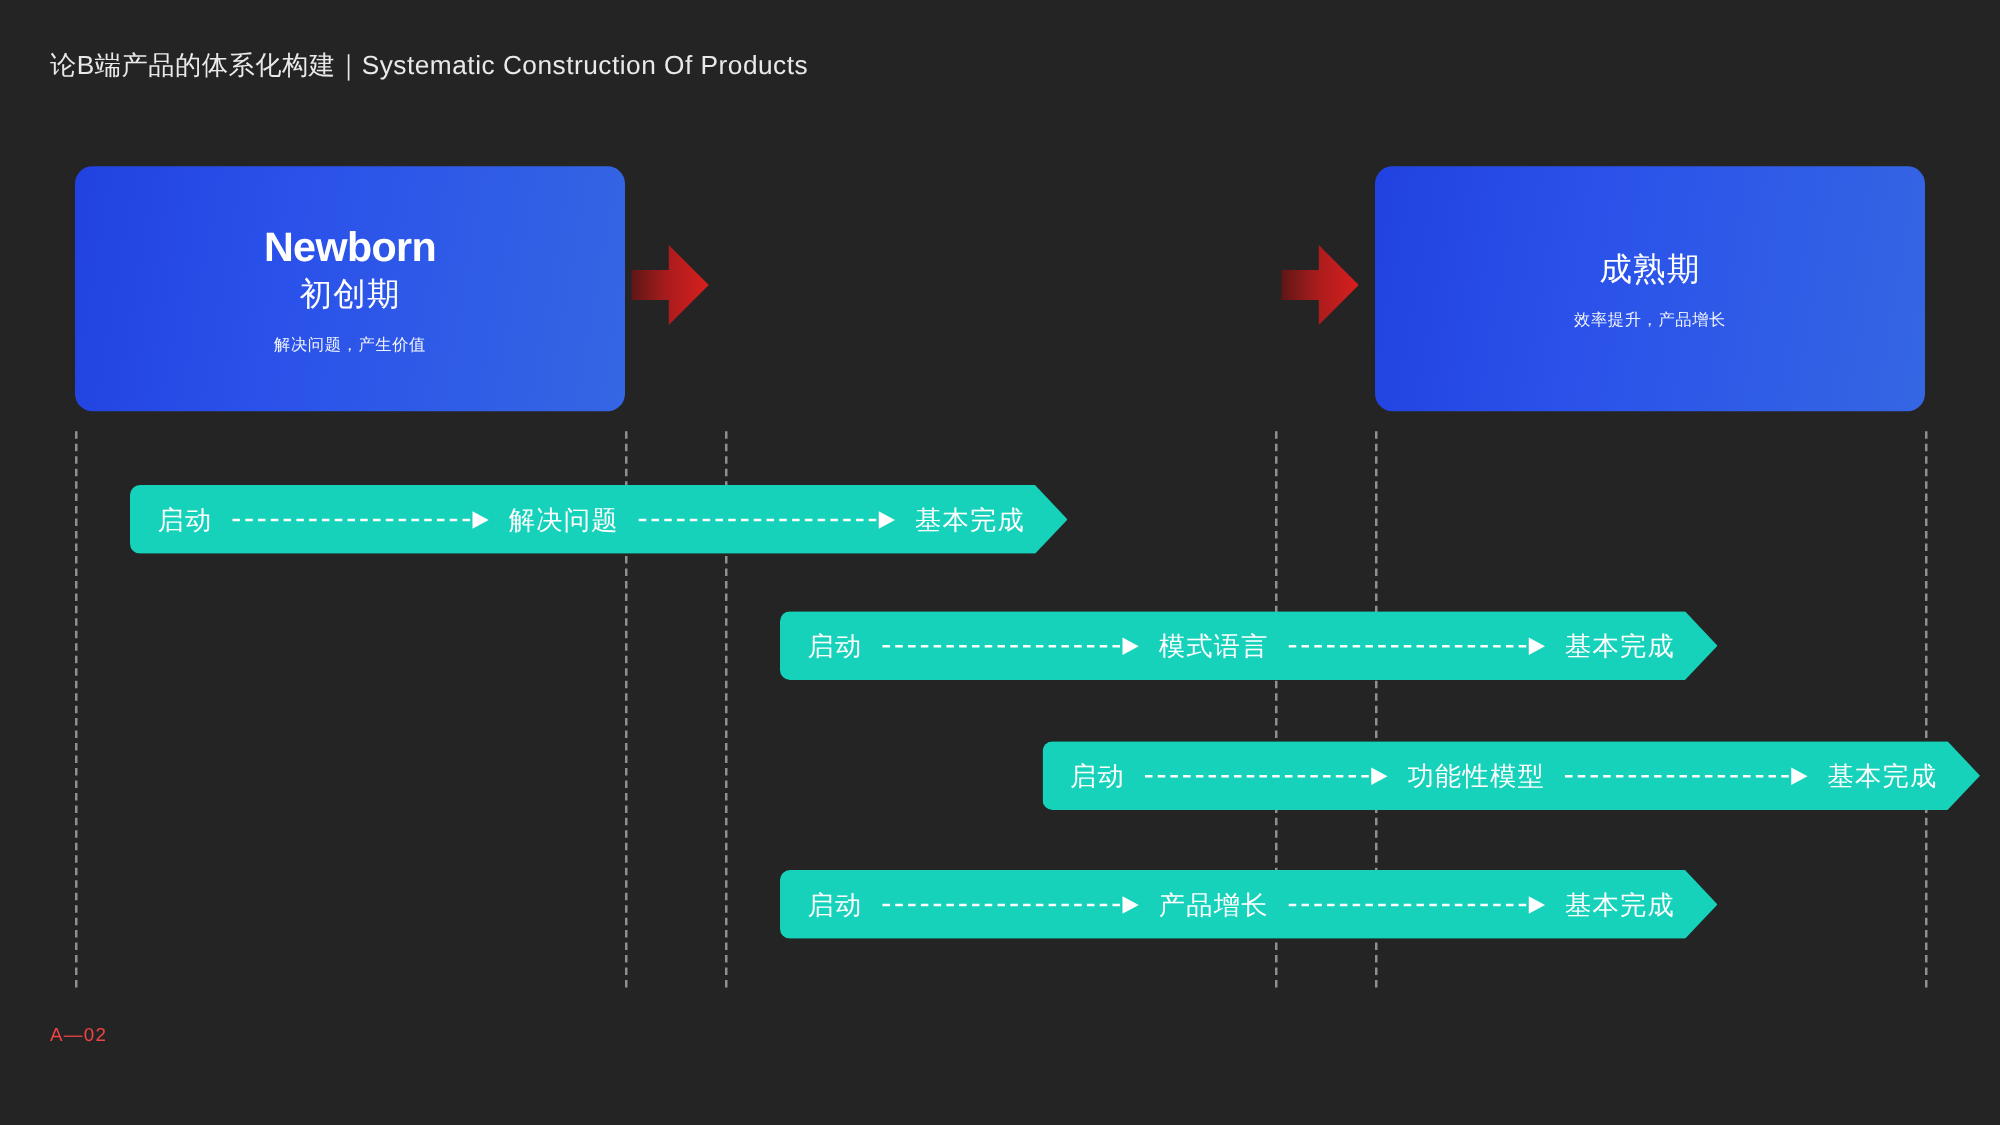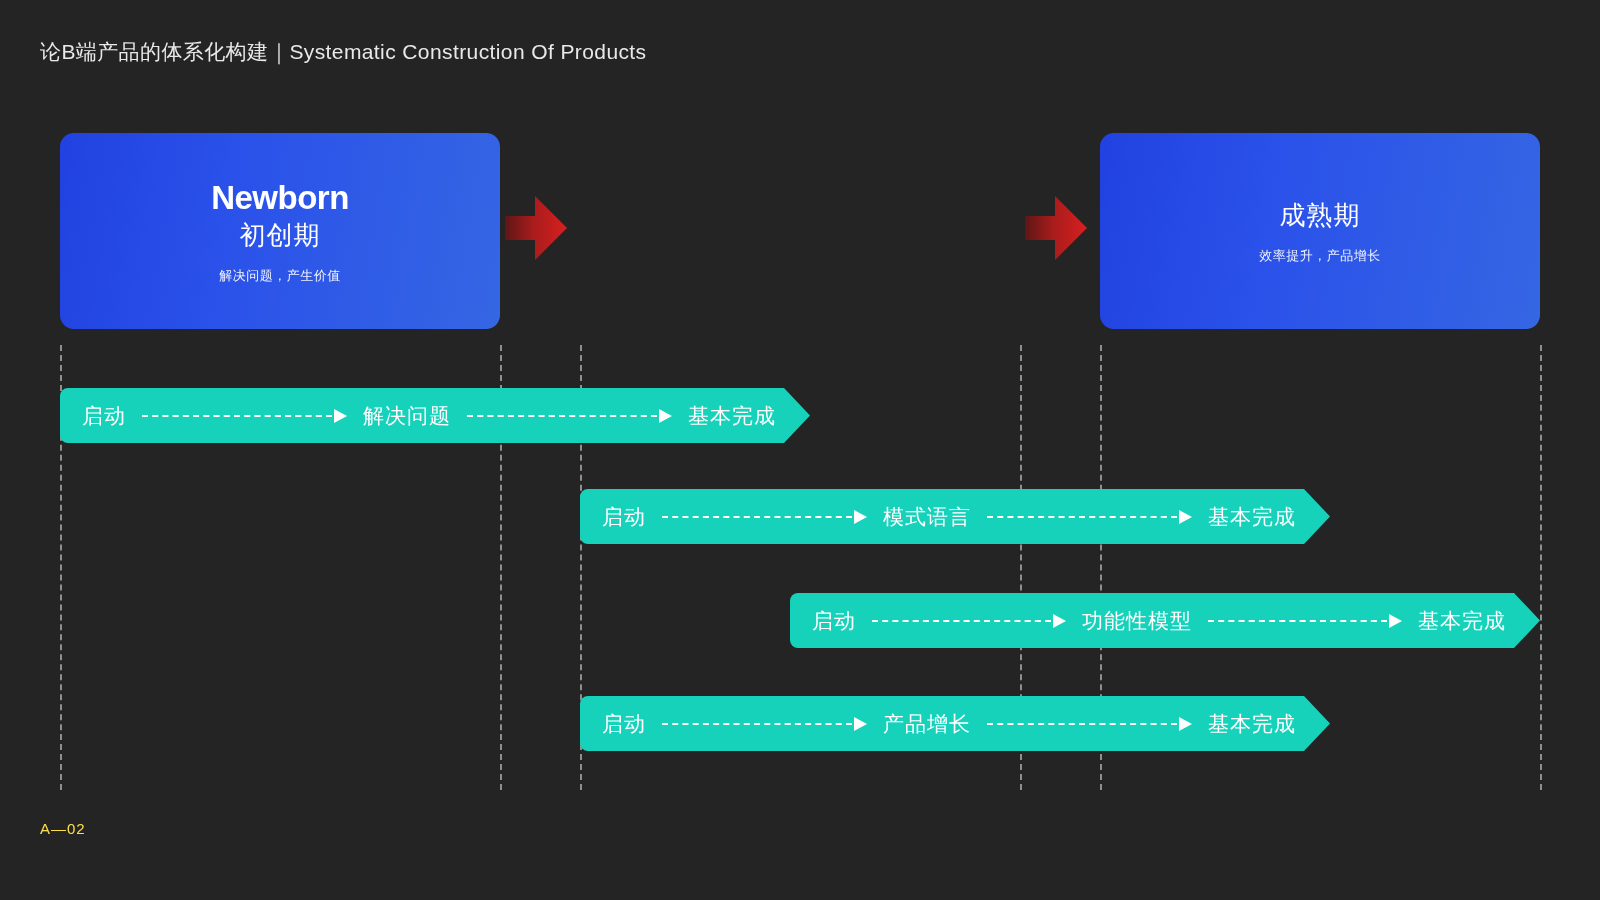--- a/index.html
+++ b/index.html
@@ -28,21 +28,21 @@
     white-space: nowrap;
   }
 
   
   .slide-footer {
     position: absolute;
     left: 40px;
     top: 820px;
     font-size: 15px;
     letter-spacing: 1px;
-    color: #fde047;
+    color: #ef4444;
   }
 
   
   .stage {
     position: absolute;
     left: 0; top: 0;
     width: 1600px;
     height: 900px;
   }
 
@@ -104,20 +104,21 @@
     height: 445px;
     border-left: 2px dashed #8f8f8f;
   }
 
   
   .milestone-bar {
     position: absolute;
     height: 55px;
     display: flex;
     align-items: center;
+    margin-left: 44px;
   }
   .bar-shape {
     position: absolute;
     left: 0; top: 0;
     width: 100%;
     height: 100%;
     background: #17d2bb;
     border-radius: 8px;
     -webkit-clip-path: polygon(0 0, calc(100% - 26px) 0, 100% 50%, calc(100% - 26px) 100%, 0 100%);
     clip-path: polygon(0 0, calc(100% - 26px) 0, 100% 50%, calc(100% - 26px) 100%, 0 100%);

